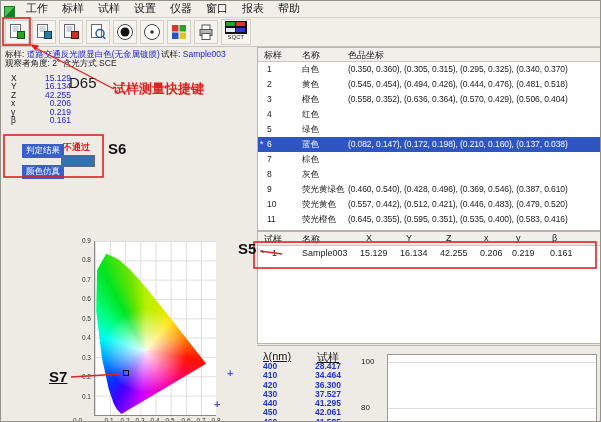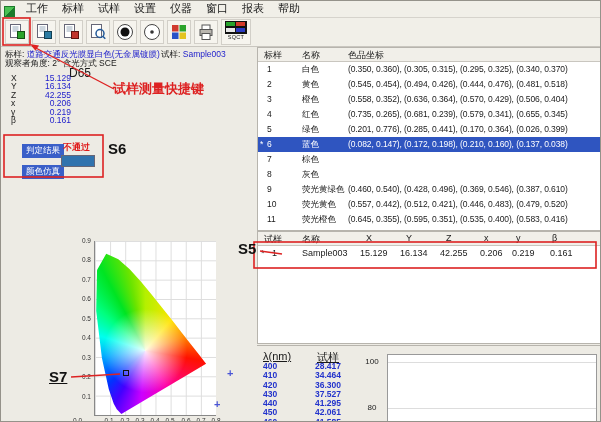--- a/index.html
+++ b/index.html
@@ -21,21 +21,21 @@
   .tbtn{width:24px;height:24px;margin-right:3px;border:1px solid #d2cfc8;background:#f6f4ee;
         display:flex;align-items:center;justify-content:center;padding:0;}
   .sqct-btn{width:30px;height:26px;flex-direction:column;justify-content:flex-start;padding-top:1px;}
   .sqct-img{width:22px;height:13px;background:#111;display:flex;flex-wrap:wrap;gap:1px;padding:1px;}
   .sqct-img i{width:9px;height:4px;display:block;}
   .sqct-label{font-size:5.5px;line-height:7px;color:#222;letter-spacing:.3px;}
 
   
   .blue{color:#2222cc;}
   .iline{position:absolute;font-size:8.5px;white-space:nowrap;}
-  .illum{position:absolute;left:52px;top:65px;font-size:12px;padding-left:16px;}
+  .illum{position:absolute;left:52px;top:73px;font-size:15px;padding-left:16px;}
   .tri{position:absolute;left:10px;top:73px;font-size:8.5px;line-height:8.4px;}
   .tri-row{height:8.4px;}
   .tri-label{display:inline-block;width:14px;}
   .tri-value{display:inline-block;width:46px;text-align:right;color:#2222cc;}
 
   .res-row{position:absolute;left:8px;margin-left:13px;}
   .res-label{display:inline-block;background:#3a5fc8;color:#fff;font-size:8.5px;padding:1px 4px;}
   .judge-value{position:absolute;left:62px;top:140px;color:#e01818;font-size:9px;font-weight:bold;}
   .sim-swatch{position:absolute;left:60px;top:154px;width:34px;height:12px;border:1px solid #667;background:#3173ae;}
 
@@ -71,21 +71,21 @@
   .srow.sel{background:#2f55c0;color:#fff;}
   .c-mark{left:2px;} .c-no{left:9px;} .c-name{left:44px;} .c-coords{left:90px;letter-spacing:-0.1px;}
 
   .samrow{font-size:9px;}
   .sp-h{position:absolute;font-size:11px;text-decoration:underline;}
   .sp-rows{position:absolute;left:6px;top:16px;font-size:8.5px;color:#2233cc;}
   .sprow{position:relative;height:9.3px;line-height:9.3px;font-weight:bold;}
   .sp-nm{display:inline-block;width:52px;}
   .spec-chart{position:absolute;left:130px;top:8px;width:210px;height:69px;background:#fff;border:1px solid #999;}
   .sgrid{position:absolute;left:0;width:100%;height:1px;background:#ddd;}
-  .sp-tick{position:absolute;width:22px;text-align:center;font-size:8px;color:#222;}
+  .sp-tick{position:absolute;width:22px;text-align:left;font-size:8px;color:#222;}
 
   
   .overlay{position:absolute;inset:0;z-index:40;pointer-events:none;}
   .ann-rect{fill:none;stroke:var(--accent);stroke-width:1.6px;}
   .ann-line{stroke:var(--accent);stroke-width:1.4px;}
   .ann-text{position:absolute;z-index:41;pointer-events:none;font-weight:bold;font-size:15px;color:#111;white-space:nowrap;}
   .shortcut{left:112px;top:79px;color:var(--accent);font-size:13px;font-weight:600;}
   .s5{left:237px;top:239px;} .s6{left:107px;top:139px;} .s7{left:48px;top:367px;text-decoration:underline;}
 </style>
 </head>
@@ -254,27 +254,25 @@
     <div class="srow">
         <span class="c-mark"></span>
         <span class="c-no">3</span>
         <span class="c-name">橙色</span>
         <span class="c-coords">(0.558, 0.352), (0.636, 0.364), (0.570, 0.429), (0.506, 0.404)</span>
       </div>
     <div class="srow">
         <span class="c-mark"></span>
         <span class="c-no">4</span>
         <span class="c-name">红色</span>
-        <span class="c-coords">(0.735, 0.265), (0.681, 0.239), (0.579, 0.341), (0.655, 0.345)</span>
       </div>
     <div class="srow">
         <span class="c-mark"></span>
         <span class="c-no">5</span>
         <span class="c-name">绿色</span>
-        <span class="c-coords">(0.201, 0.776), (0.285, 0.441), (0.170, 0.364), (0.026, 0.399)</span>
       </div>
     <div class="srow sel">
         <span class="c-mark">*</span>
         <span class="c-no">6</span>
         <span class="c-name">蓝色</span>
         <span class="c-coords">(0.082, 0.147), (0.172, 0.198), (0.210, 0.160), (0.137, 0.038)</span>
       </div>
     <div class="srow">
         <span class="c-mark"></span>
         <span class="c-no">7</span>

